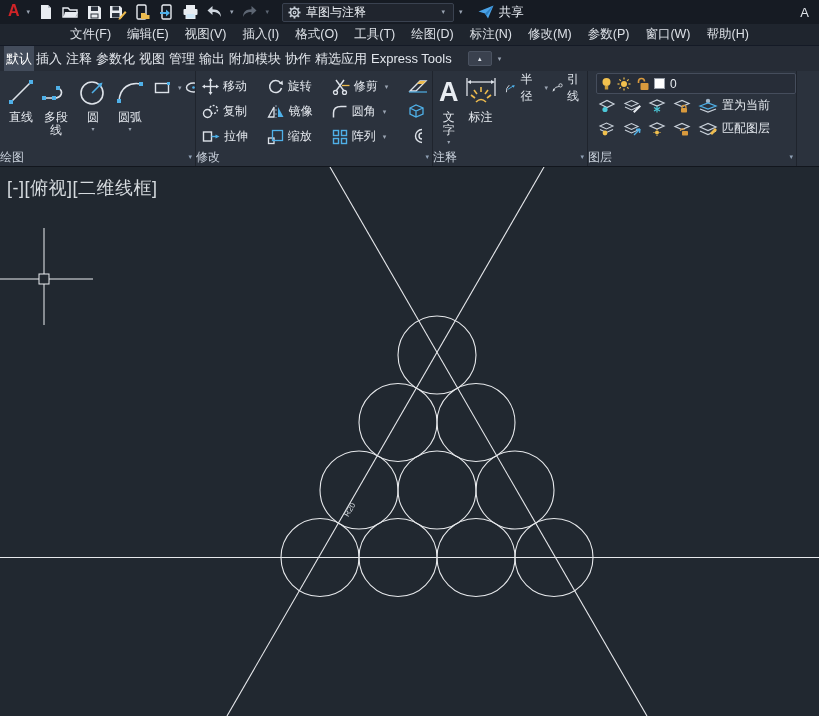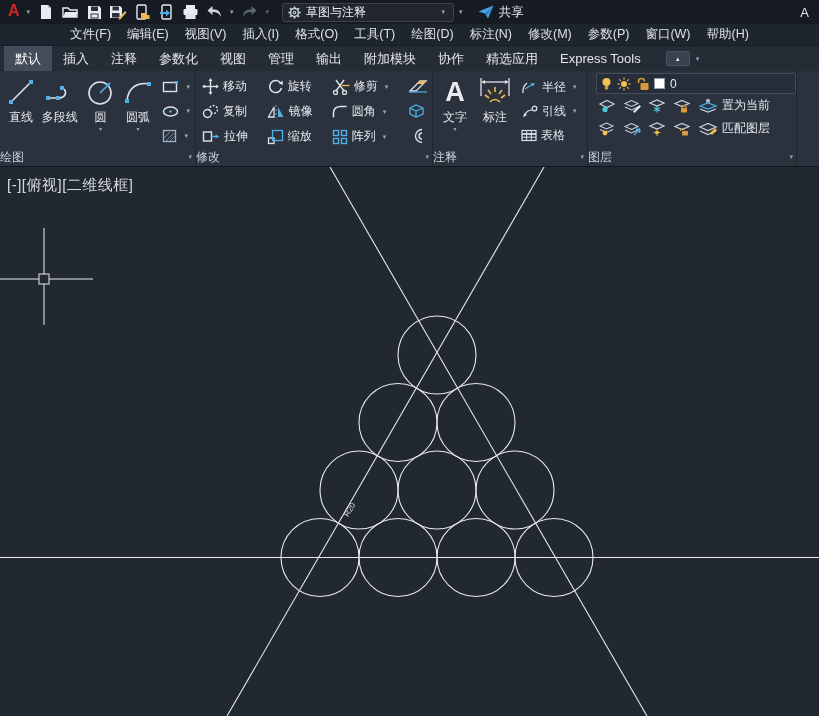--- a/index.html
+++ b/index.html
@@ -41,21 +41,21 @@
     padding:0 6px; border-bottom:1px solid #141a26;
   }
   .menubar-items{ display:flex; width:100%; justify-content:center; padding:0 6px; }
   .menu-item{ padding:2px 8px; font-size:12.5px; color:#dde1e7; white-space:nowrap; }
 
   
   .tabrow{
     height:25px; background:#262c36; display:flex; align-items:stretch; padding-left:4px;
   }
   .tabs{ display:flex; }
-  .tab{ display:flex; align-items:center; padding:0 11px; font-size:13px; color:#e2e6ec; white-space:nowrap; }
+  .tab{ display:flex; align-items:center; padding:0 2px; font-size:13px; color:#e2e6ec; white-space:nowrap; }
   .tab.active{ background:#434c5b; color:#fff; }
   .collapse-btn{ display:flex; align-items:center; gap:3px; margin-left:14px; }
   .collapse-box{ background:#3a414e; border:1px solid #4a5260; border-radius:2px; width:24px; height:15px;
     display:flex; align-items:center; justify-content:center; color:#dfe4ea; font-size:7px; }
 
   
   .ribbon{ height:96px; background:#2b323d; display:flex; border-bottom:1px solid #12161d; position:relative; }
   .panel{ display:flex; flex-direction:column; border-right:1px solid #1f242d; position:relative; }
   .panel-content{ flex:1; display:flex; padding:2px 2px 0 4px; overflow:hidden; }
   .panel-label{
@@ -63,21 +63,21 @@
     color:#c9d1dc; font-size:12px;
   }
   .panel-label .caret{ font-size:7px; color:#8fa0b4; }
 
   .big-btn{ display:flex; flex-direction:column; align-items:center; justify-content:flex-start;
     padding:1px 2px; gap:1px; }
   .big-btn .ico{ height:36px; display:flex; align-items:center; justify-content:center; }
   .big-btn .txt{ font-size:12px; color:#e4e8ee; line-height:13px; text-align:center; }
   .big-btn .caret{ font-size:6px; padding:0; }
 
-  .mini-col{ display:flex; flex-direction:column; justify-content:flex-start; margin-left:6px; padding-top:2px; }
+  .mini-col{ display:flex; flex-direction:row; justify-content:flex-start; margin-left:6px; padding-top:2px; }
   .mini-btn{ height:25px; display:flex; align-items:center; gap:4px; }
 
   .grid3{ display:grid; grid-template-rows:repeat(3,25px); grid-auto-flow:column; column-gap:4px; padding-top:1px; }
   .sm-btn{ display:flex; align-items:center; gap:4px; padding:0 2px; white-space:nowrap; }
   .sm-btn .txt{ font-size:12px; color:#e4e8ee; }
   .icon-col{ display:flex; flex-direction:column; justify-content:flex-start; margin-left:2px; }
   .icon-col .sm-btn{ height:25px; }
 
   
   .layers-content{ padding:2px 0 0 4px; }
@@ -91,21 +91,21 @@
   .layer-combo .swatch{ width:11px; height:11px; background:#ffffff; border:1px solid #9aa0aa; }
   .layer-combo .lname{ color:#e8ecf1; font-size:12px; }
   .lay-rows{ display:flex; flex-direction:column; }
   .lay-row{ display:flex; align-items:center; height:23px; gap:2px; }
   .lay-tool{ width:23px; height:21px; display:flex; align-items:center; justify-content:center; }
   .lay-txtbtn{ display:flex; align-items:center; gap:4px; margin-left:2px; white-space:nowrap; }
   .lay-txtbtn .txt{ font-size:12px; color:#e4e8ee; }
 
   
   .canvas{ position:absolute; left:0; top:167px; width:819px; height:549px; background:#212830; }
-  .vp-label{ position:absolute; left:7px; top:9px; font-size:15px; color:#d5dade; letter-spacing:0.5px; }
+  .vp-label{ position:absolute; left:7px; top:9px; font-size:18px; color:#d5dade; letter-spacing:0.5px; }
   svg.geom{ position:absolute; left:0; top:0; }
 </style>
 </head>
 <body>
 
 <div class="titlebar">
   <span class="logo">A</span>
   <span class="caret">▾</span>
 
   <span class="qat-btn">

